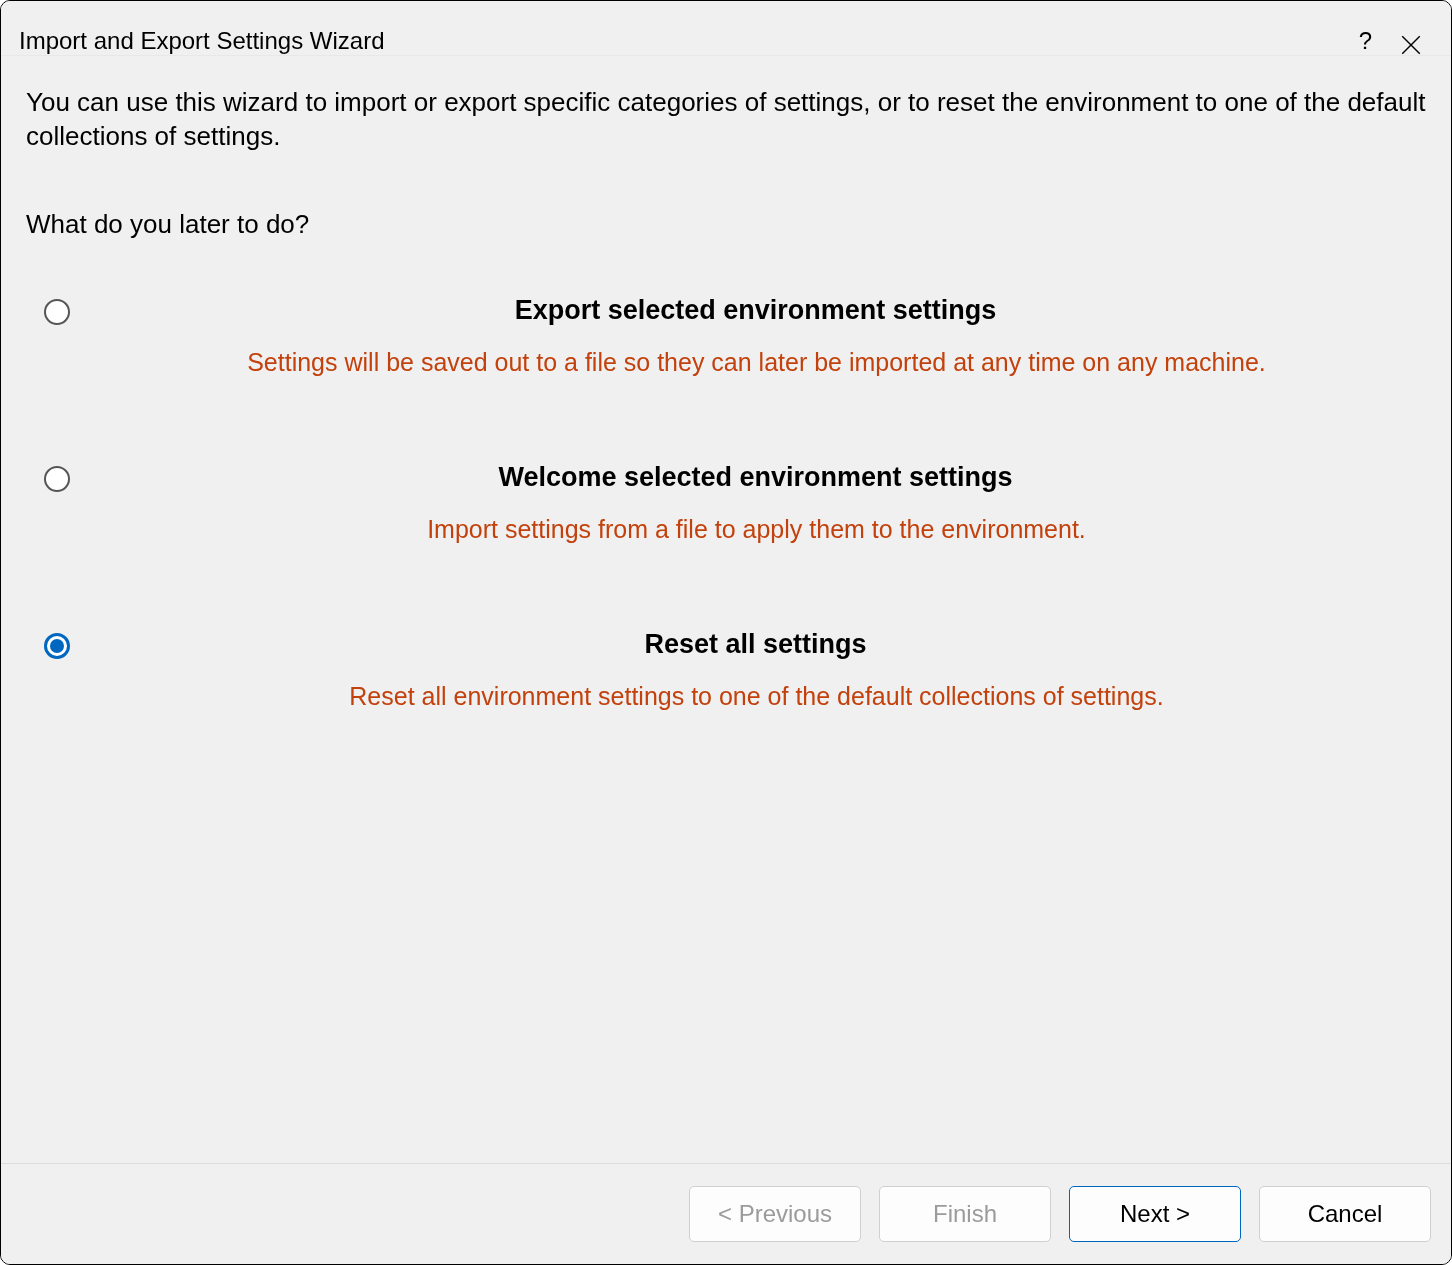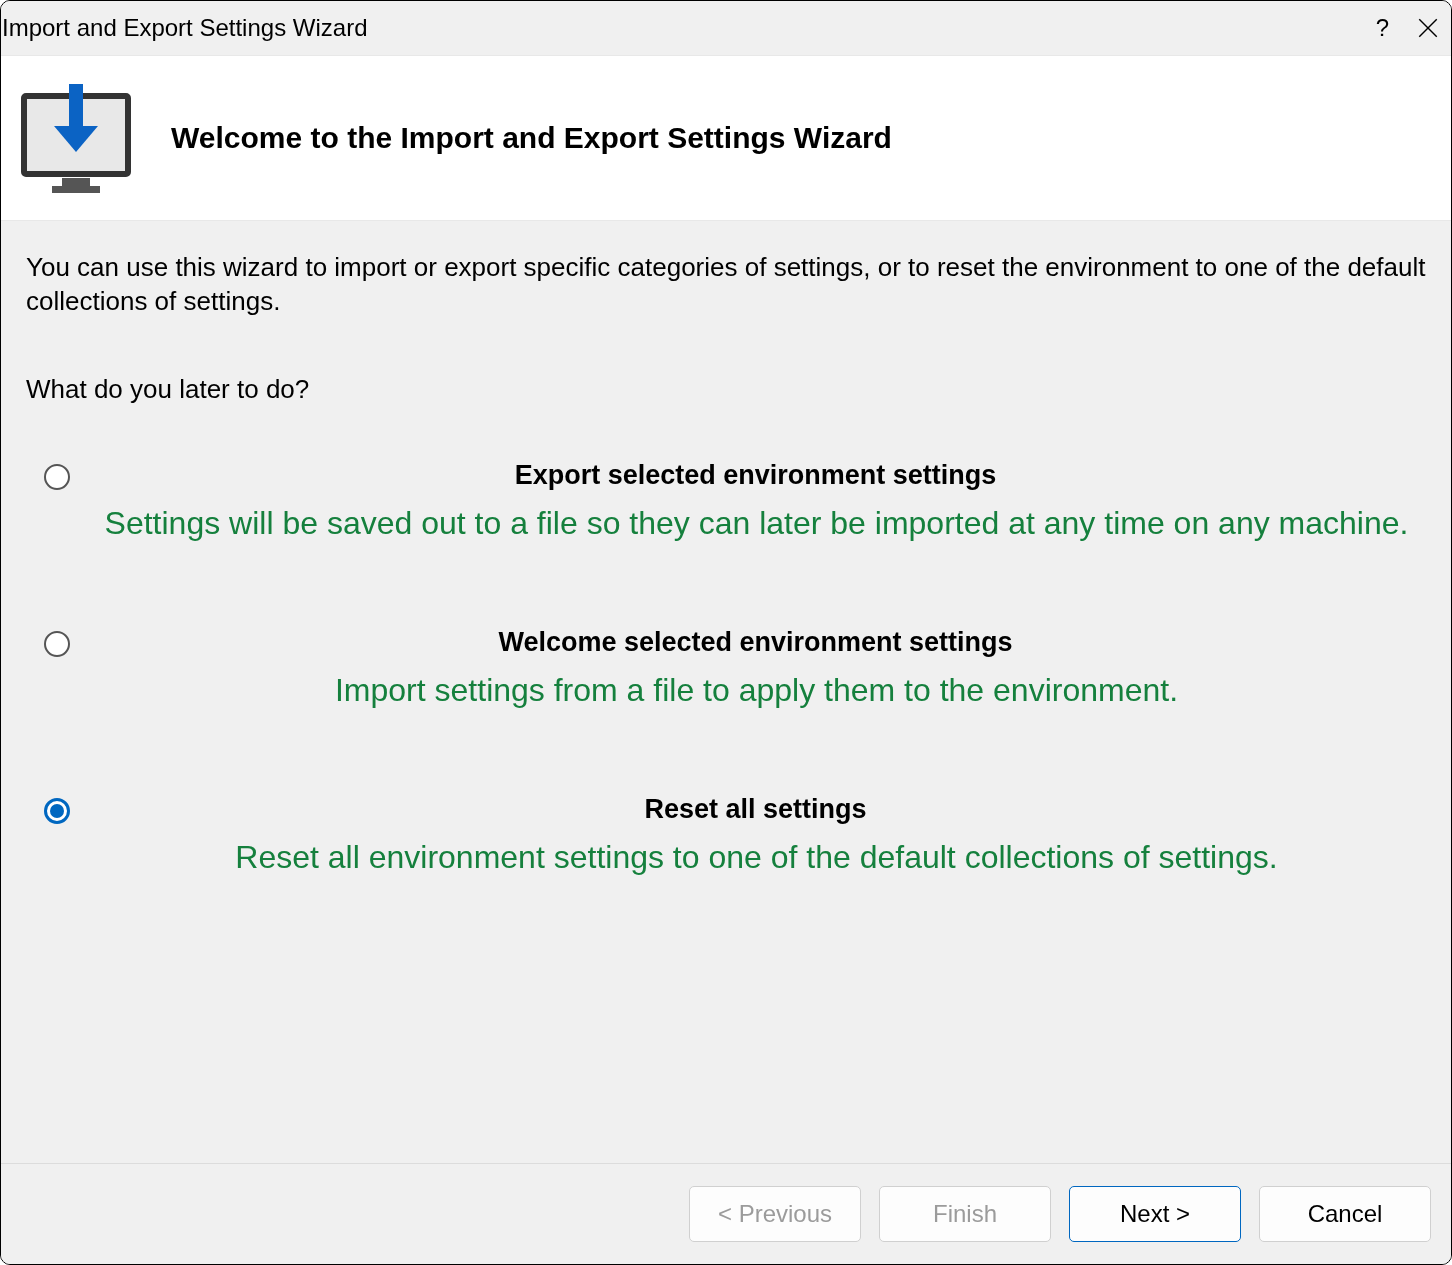--- a/index.html
+++ b/index.html
@@ -21,22 +21,22 @@
       border-radius: 10px;
       overflow: hidden;
       display: flex;
       flex-direction: column;
       background: #f0f0f0;
     }
     .titlebar {
       height: 55px;
       background: #f0f0f0;
       display: flex;
-      align-items: center;
-      padding: 0 1px;
+      align-items: flex-end;
+      padding: 0 18px;
       border-bottom: 1px solid #e8e8e8;
     }
     .titlebar-title {
       flex: 1;
       font-size: 24px;
       color: #000;
     }
     .titlebar-help {
       width: 45px;
       text-align: center;
@@ -131,23 +131,23 @@
     }
     .option-body {
       flex: 1;
     }
     .option-label {
       font-size: 27px;
       font-weight: 700;
       color: #000;
     }
     .option-desc {
-      font-size: 32px;
-      color: #15803d;
-      margin-top: 14px;
+      font-size: 25px;
+      color: #c2410c;
+      margin-top: 22px;
       padding-left: 2px;
     }
     .footer {
       border-top: 1px solid #dcdcdc;
       padding: 22px 20px;
       display: flex;
       justify-content: flex-end;
       gap: 18px;
       background: #f0f0f0;
     }
@@ -179,34 +179,20 @@
     <div class="titlebar-title">Import and Export Settings Wizard</div>
     <div class="titlebar-help">?</div>
     <div class="titlebar-close">
       <svg viewBox="0 0 16 16" stroke="#000" stroke-width="1.2" fill="none">
         <line x1="1" y1="1" x2="15" y2="15"></line>
         <line x1="15" y1="1" x2="1" y2="15"></line>
       </svg>
     </div>
   </div>
 
-  <div class="header-band">
-    <div class="header-icon">
-      <svg viewBox="0 0 120 120" width="120" height="120">
-        <rect x="8" y="18" width="104" height="78" rx="2" fill="#e8e8e8" stroke="#333" stroke-width="6"></rect>
-        <rect x="46" y="100" width="28" height="8" fill="#555"></rect>
-        <rect x="36" y="108" width="48" height="7" fill="#555"></rect>
-        <g fill="#0b63c4">
-          <rect x="53" y="6" width="14" height="48"></rect>
-          <polygon points="38,48 82,48 60,74"></polygon>
-        </g>
-      </svg>
-    </div>
-    <div class="header-title">Welcome to the Import and Export Settings Wizard</div>
-  </div>
 
   <div class="content">
     <div class="intro-text">You can use this wizard to import or export specific categories of settings, or to reset the environment to one of the default collections of settings.</div>
     <div class="prompt-text">What do you later to do?</div>
 
     <div class="options">
 
       <div class="option">
         <div class="radio"></div>
         <div class="option-body">

